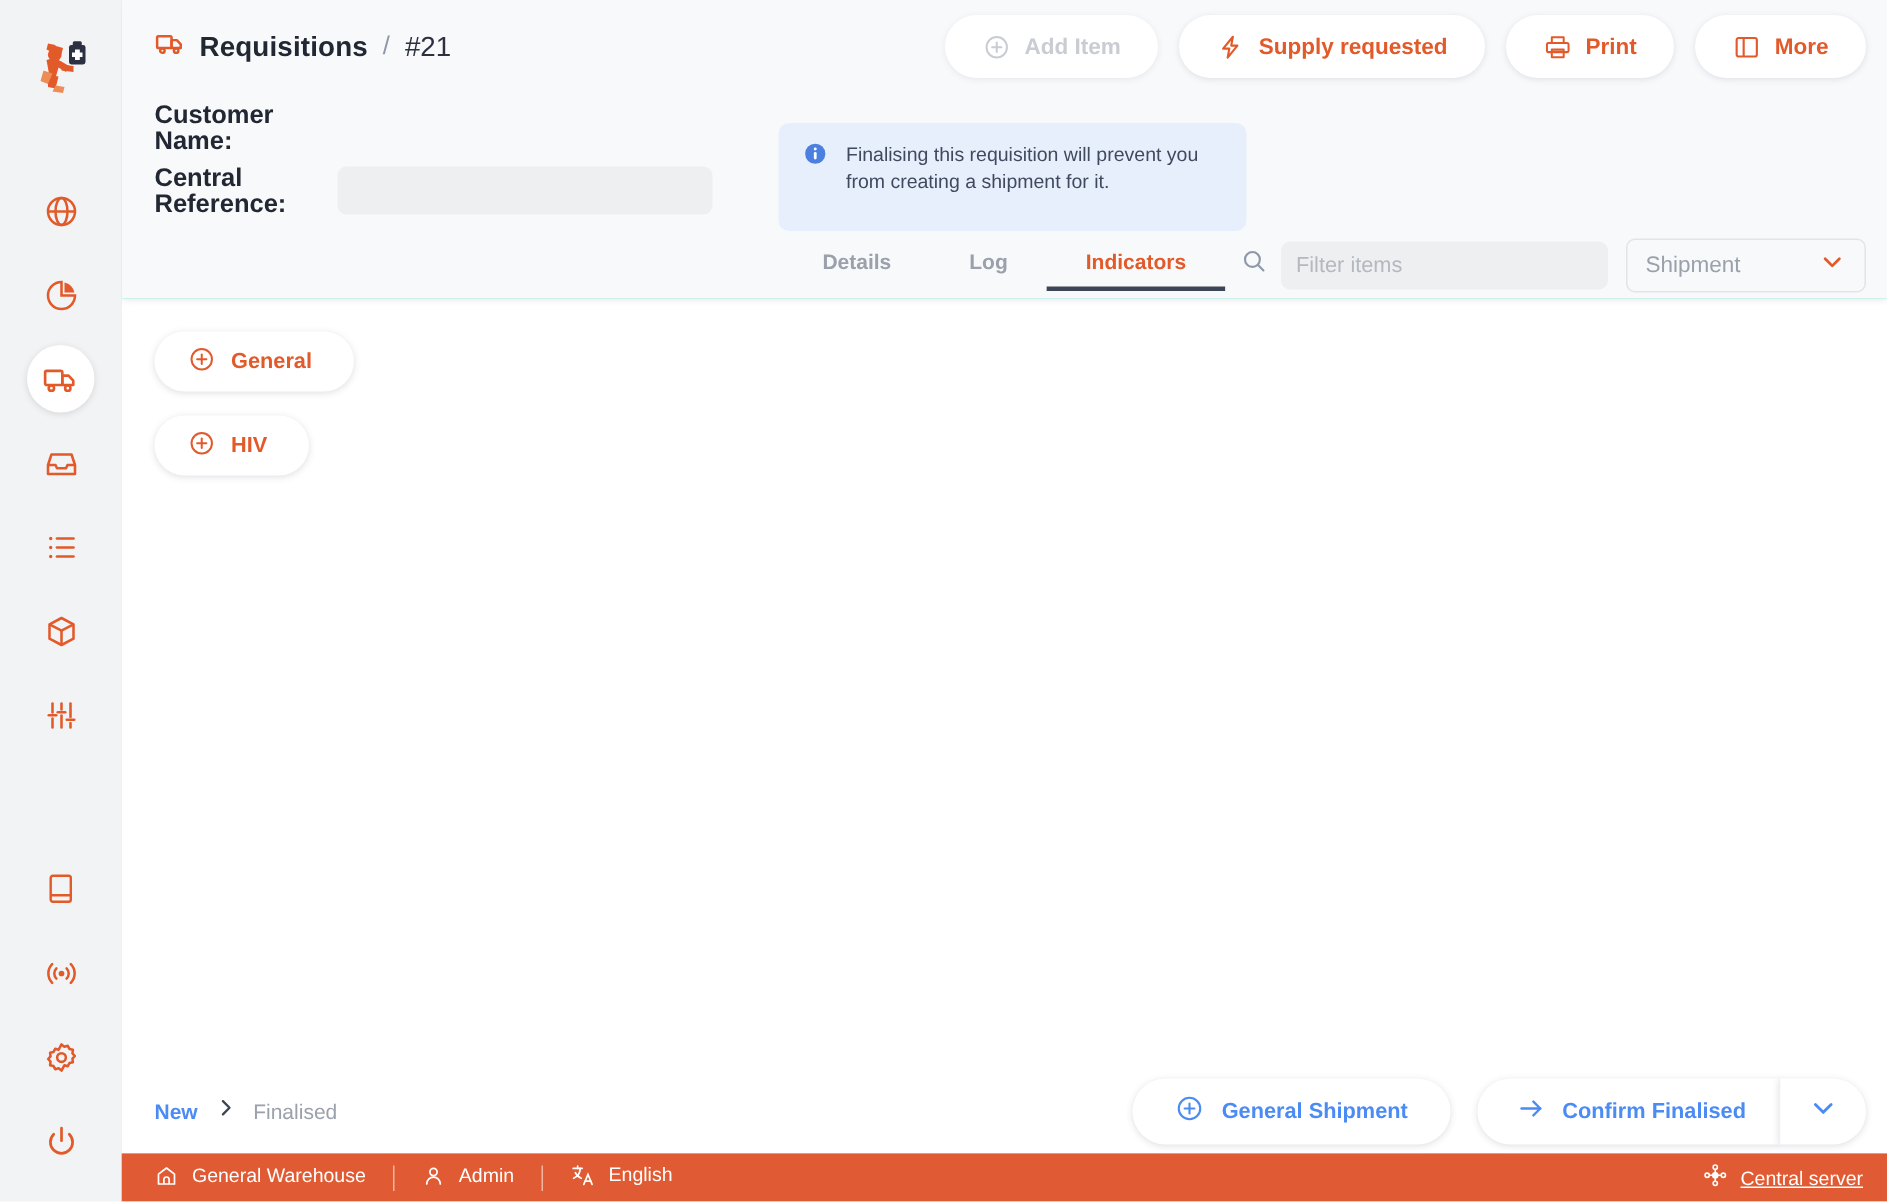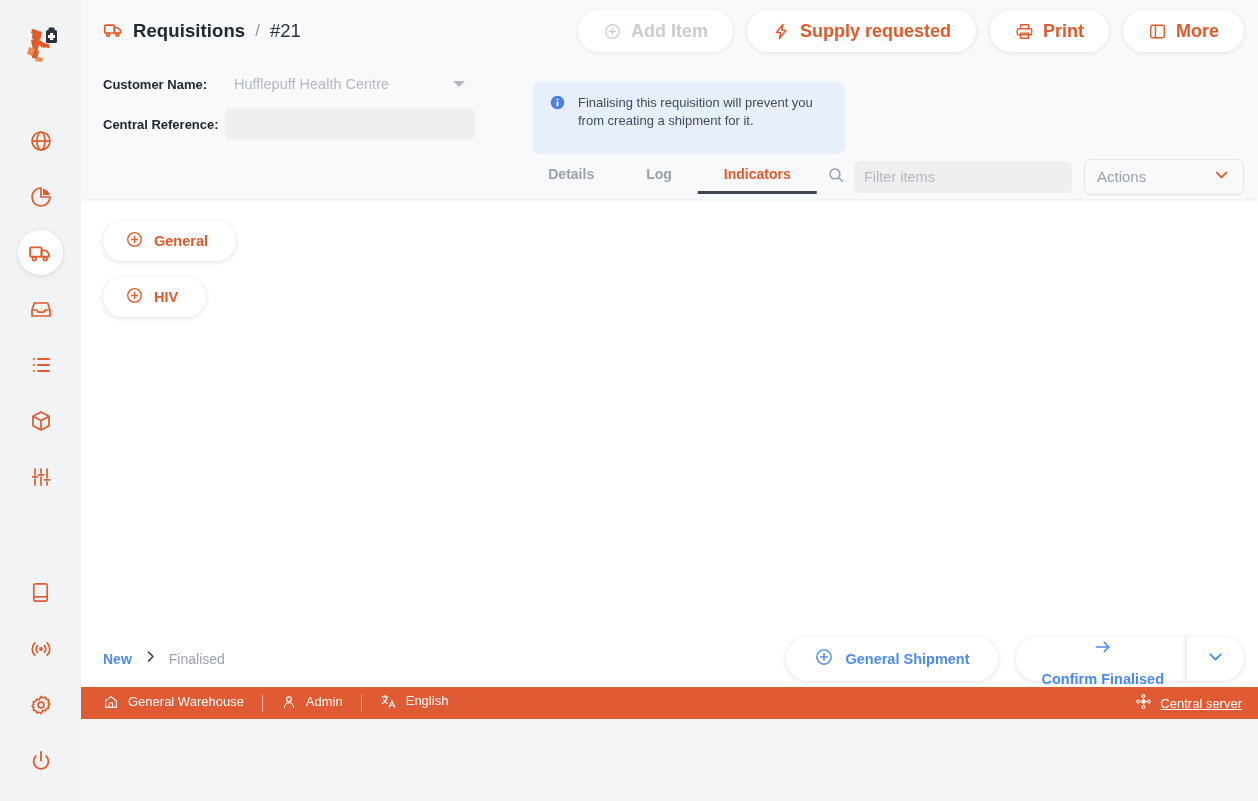--- a/index.html
+++ b/index.html
@@ -28,21 +28,21 @@
     display: flex; align-items: center; justify-content: center;
     cursor: pointer;
   }
   .nav-item.active {
     background: #ffffff;
     box-shadow: 0 1px 5px rgba(0,0,0,.12);
   }
   .nav-item svg { display: block; }
 
   
-  .main { flex: 1; display: flex; flex-direction: column; height: 719px; position: relative; background: #5eead4; }
+  .main { flex: 1; display: flex; flex-direction: column; height: 801px; position: relative; background: #5eead4; }
 
   .header {
     background: #f8f9fb;
     padding: 0;
     position: relative;
     z-index: 3;
     box-shadow: 0 2px 4px -1px rgba(90,100,120,.16);
     flex: 0 0 auto;
     height: 199px;
   }
@@ -52,52 +52,52 @@
   .title-left { display: flex; align-items: center; gap: 9px; }
   .title-text { font-size: 18.5px; font-weight: bold; color: #222833; letter-spacing: .1px; }
   .title-sep { font-size: 17px; color: #8f98a8; margin: 0 1px; font-weight: 400; }
   .title-num { font-size: 18.5px; color: #2b3140; font-weight: 400; }
 
   .title-actions { margin-left: auto; display: flex; align-items: center; gap: 14px; }
   .pill {
     height: 42px; border-radius: 21px; background: #ffffff;
     display: flex; align-items: center; justify-content: center; gap: 9px;
     padding: 0 25px;
-    font-size: 18px; font-weight: bold; color: #e35a2a;
+    font-size: 15px; font-weight: bold; color: #e35a2a;
     box-shadow: 0 1px 4px rgba(70,80,100,.14);
     cursor: pointer; white-space: nowrap;
   }
   .pill.disabled { color: #c9ccd2; cursor: default; box-shadow: 0 1px 4px rgba(70,80,100,.10); }
   .pill svg { display: block; flex: 0 0 auto; }
 
   
   .form-row { display: flex; padding: 0 18px 0 22px; height: 92px; }
   .form-col { width: 400px; padding-top: 6px; }
   .field { display: flex; align-items: center; margin-bottom: 8px; }
   .field-label {
     width: 122px; flex: 0 0 122px;
-    font-size: 13px; font-weight: bold; color: #222833; line-height: 17px;
+    font-size: 17px; font-weight: bold; color: #222833; line-height: 17px;
   }
   .field-label.two-line { line-height: 17px; }
   .select-box {
     width: 250px; height: 32px; border-radius: 6px;
     display: flex; align-items: center; padding: 0 10px 0 9px;
     cursor: pointer;
   }
   .select-val { font-size: 14.5px; color: #b4b8bf; flex:1; white-space: nowrap; overflow: hidden; }
   .caret-grey { width: 0; height: 0; border-left: 6px solid transparent; border-right: 6px solid transparent; border-top: 6px solid #b4b8bf; }
   .text-input {
     width: 250px; height: 32px; border-radius: 6px;
     background: #eeeff1; border: none; outline: none;
     font-size: 14.5px; color: #2b3140; padding: 0 10px;
     font-family: "Liberation Sans", sans-serif;
   }
 
   .banner {
-    margin-left: 30px; margin-top: 20px;
+    margin-left: 16px; margin-top: 20px;
     width: 312px; min-height: 62px; border-radius: 7px;
     background: #e8effc;
     display: flex; align-items: flex-start; gap: 12px;
     padding: 12px 14px 12px 16px;
   }
   .banner-text { font-size: 13px; color: #404a5e; line-height: 18px; }
 
   
   .search-row { display: flex; align-items: center; padding: 0 14px 0 22px; height: 45px; }
   .search-wrap { margin-left: auto; display: flex; align-items: center; gap: 12px; }
@@ -156,21 +156,21 @@
     font-size: 14.5px; font-weight: bold; color: #4b8bf4;
     box-shadow: 0 1px 5px rgba(70,80,100,.18);
     cursor: pointer; white-space: nowrap;
   }
   .split-group { display: flex; align-items: center; }
   .split-main {
     height: 44px; border-radius: 22px 0 0 22px; background: #ffffff;
     display: flex; align-items: center; gap: 11px; padding: 0 22px 0 26px;
     font-size: 14.5px; font-weight: bold; color: #4b8bf4;
     box-shadow: 0 1px 5px rgba(70,80,100,.18);
-    cursor: pointer; white-space: nowrap; flex-direction: column;
+    cursor: pointer; white-space: nowrap;
   }
   .split-arrow {
     height: 44px; width: 58px; border-radius: 0 22px 22px 0; background: #ffffff;
     display: flex; align-items: center; justify-content: center;
     box-shadow: 0 1px 5px rgba(70,80,100,.18);
     border-left: 1px solid #eef0f3;
     cursor: pointer;
   }
 
   
@@ -360,24 +360,20 @@
             </span>
             <span>More</span>
           </div>
         </div>
       </div>
 
       <div class="form-row">
         <div class="form-col">
           <div class="field">
             <div class="field-label">Customer Name:</div>
-            <div class="select-box">
-              <span class="select-val">Hufflepuff Health Centre</span>
-              <span class="caret-grey"></span>
-            </div>
           </div>
           <div class="field">
             <div class="field-label two-line">Central Reference:</div>
             <input class="text-input" type="text" value="" style="">
           </div>
         </div>
 
         <div class="banner">
           <span>
             <svg width="17" height="17" viewBox="0 0 24 24">
@@ -395,21 +391,21 @@
           <div class="search-box">
             <span>
               <svg width="18" height="18" viewBox="0 0 24 24" fill="none" stroke="#8f98a8" stroke-width="1.9" stroke-linecap="round">
                 <circle cx="10.6" cy="10.6" r="6.6"></circle>
                   <line x1="15.6" y1="15.6" x2="20.4" y2="20.4"></line>
               </svg>
             </span>
             <input class="search-field" type="text" placeholder="Filter items" style="">
           </div>
           <div class="actions-select">
-            <span class="actions-label">Actions</span>
+            <span class="actions-label">Shipment</span>
             <span>
               <svg width="19" height="19" viewBox="0 0 24 24" fill="none" stroke="#e35a2a" stroke-width="2.3" stroke-linecap="round" stroke-linejoin="round">
                 <polyline points="6,9.5 12,15.5 18,9.5"></polyline>
               </svg>
             </span>
           </div>
         </div>
       </div>
 
       <div class="tabs">

